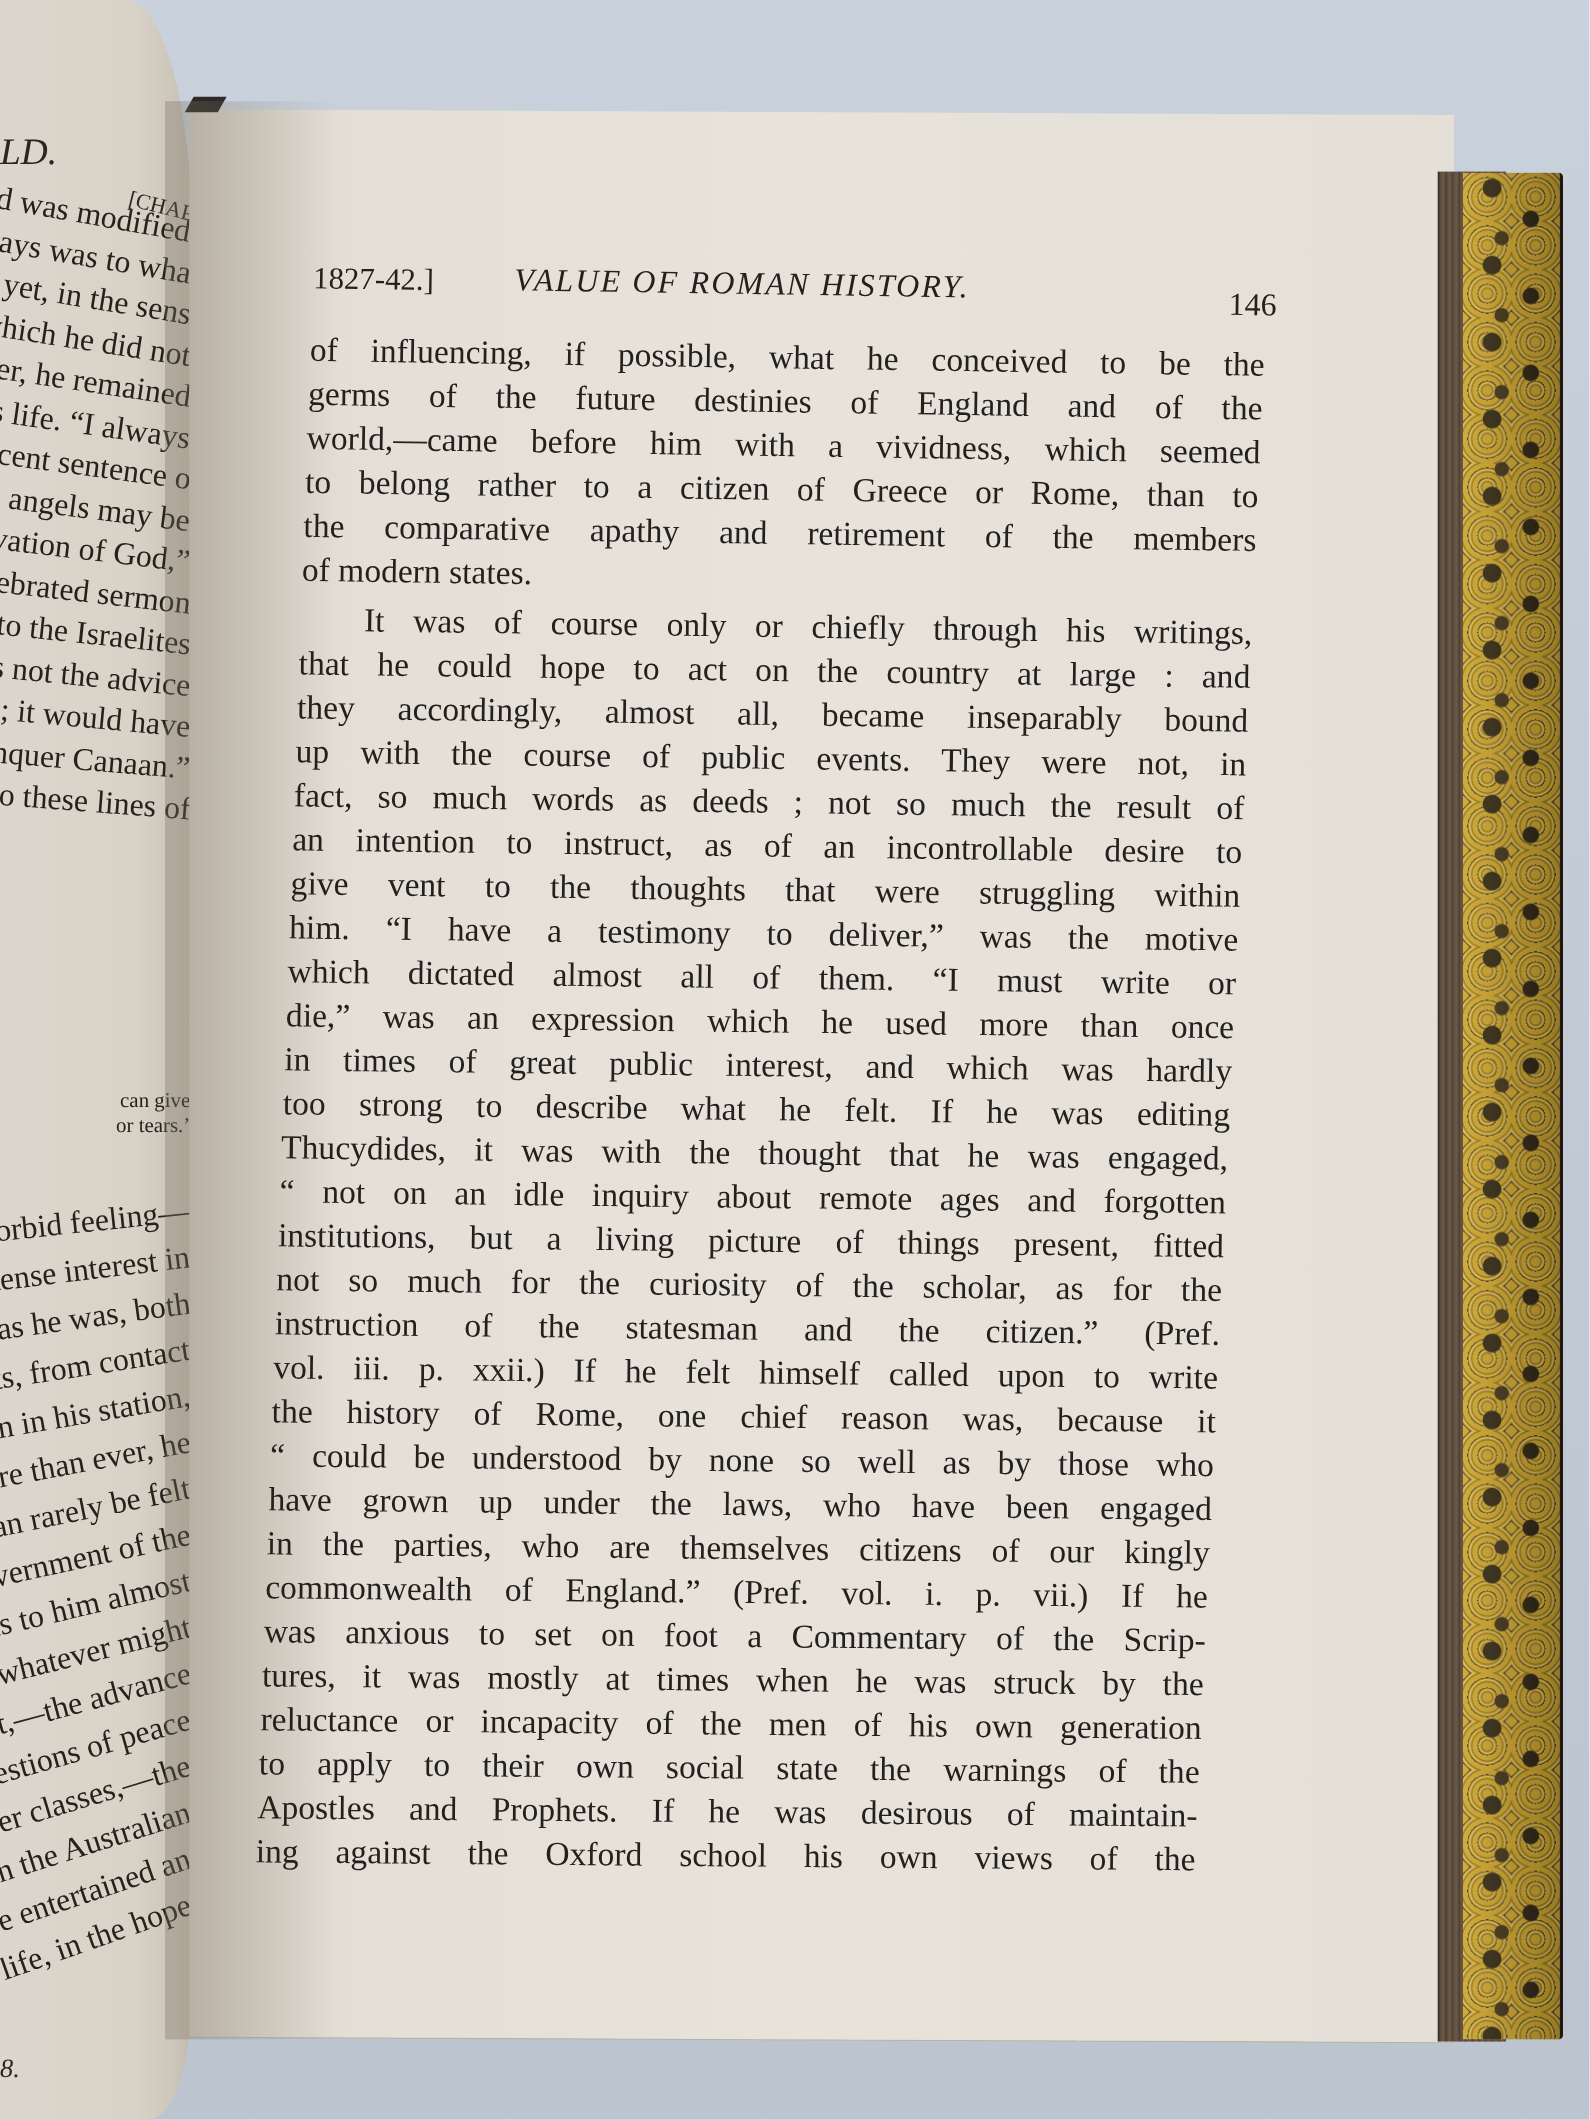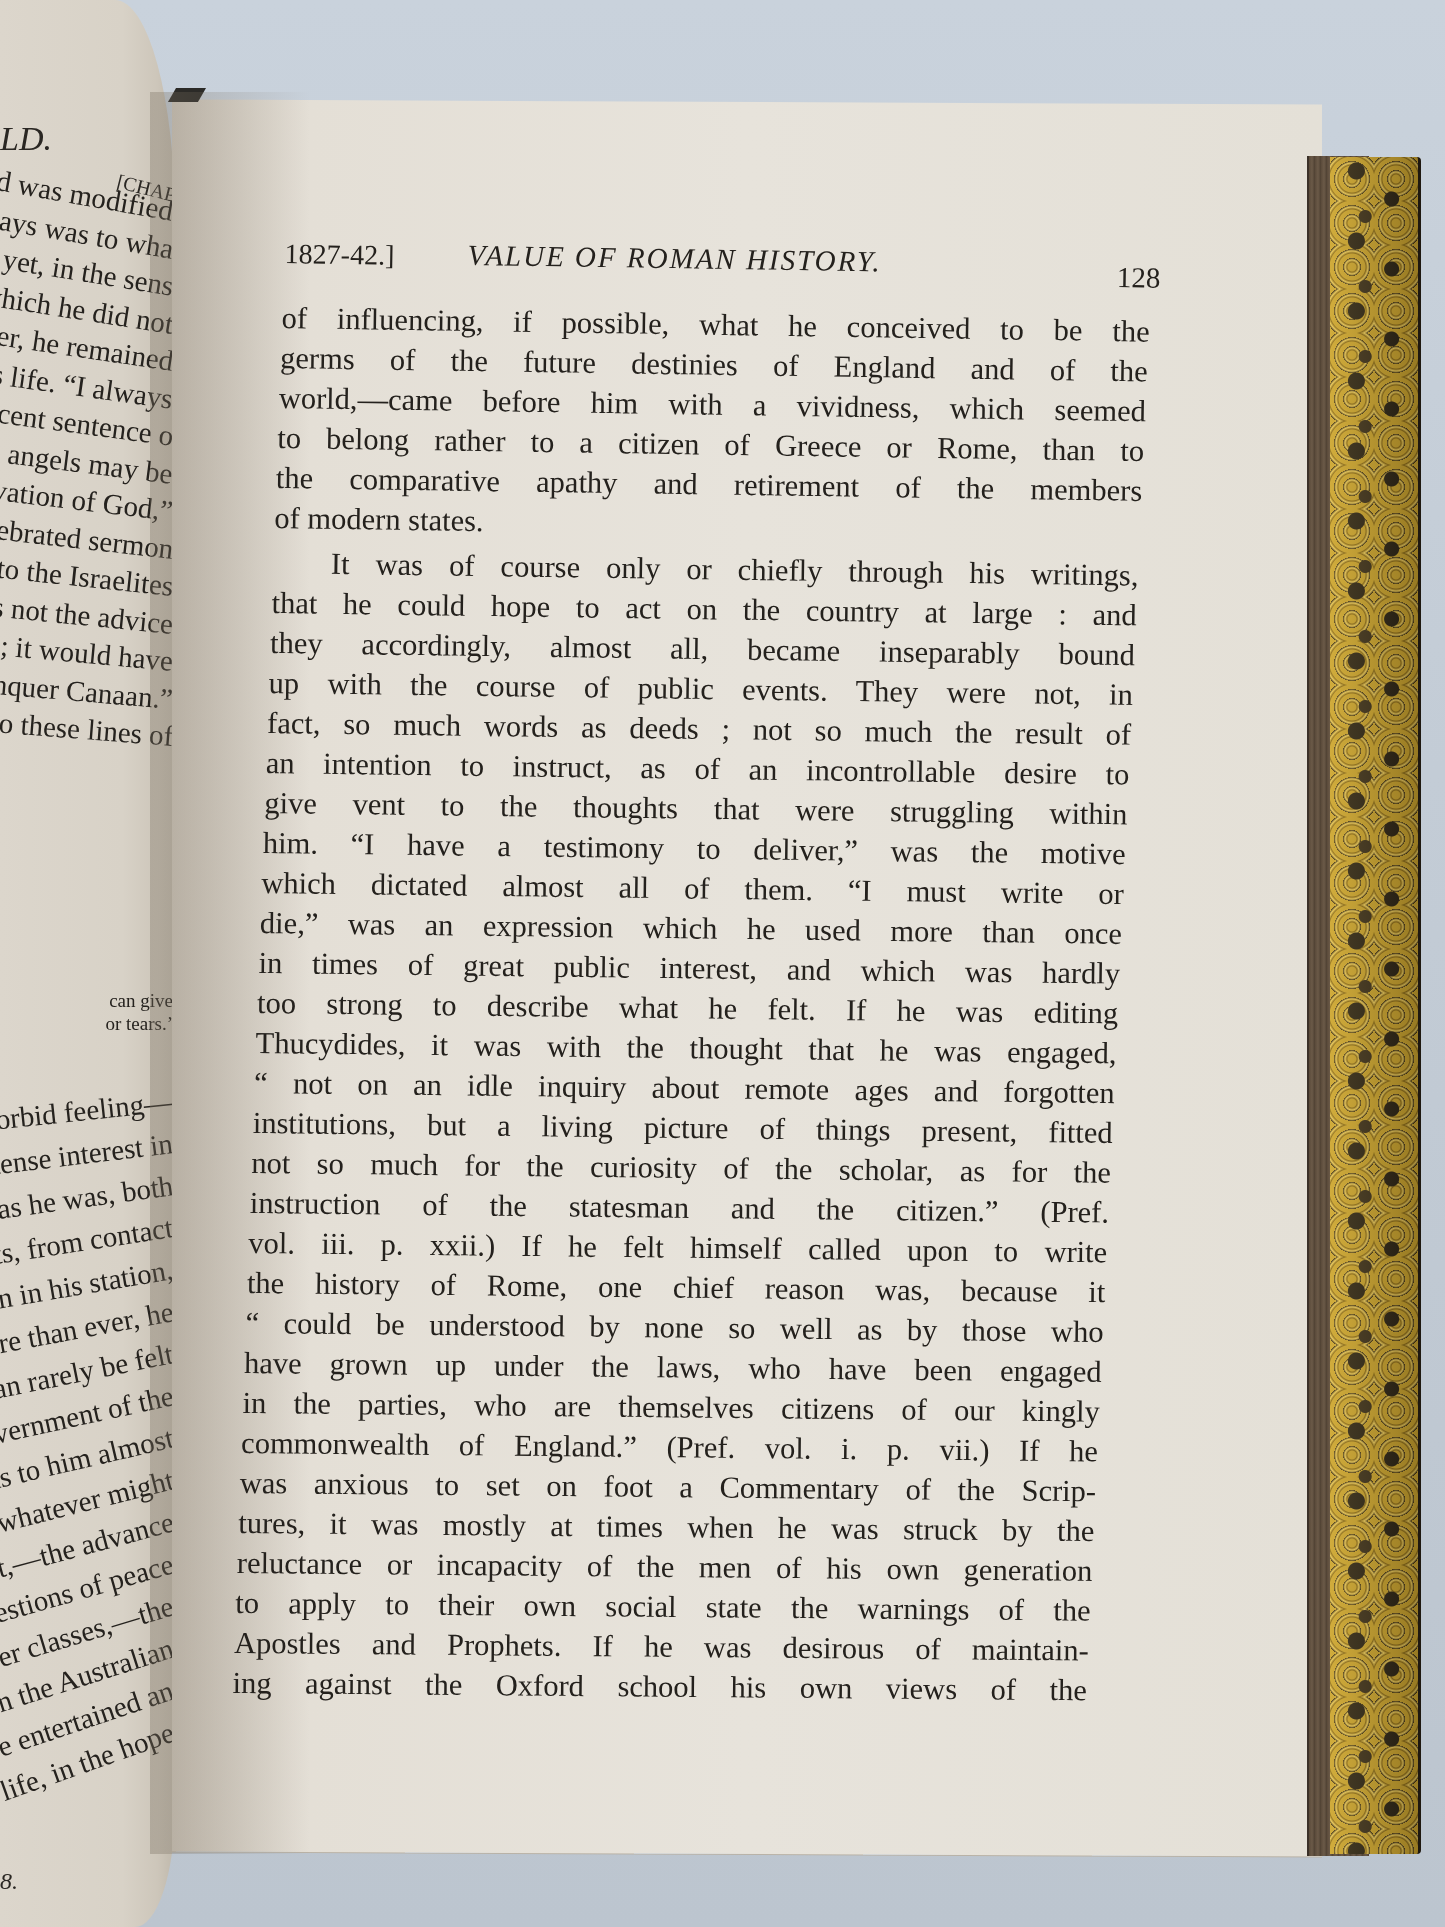--- a/index.html
+++ b/index.html
@@ -122,21 +122,21 @@
 
 <div class="right-page"></div>
 <div class="dark-tip"></div>
 <div class="fore-edge"></div>
 <div class="gilt"></div>
 <div class="gutter-shadow"></div>
 
 <div class="running-head">
   <span class="rh-date">1827-42.]</span>
   <span class="rh-title">VALUE OF ROMAN HISTORY.</span>
-  <span class="rh-folio">128</span>
+  <span class="rh-folio">146</span>
 </div>
 
 <div class="body-text" id="body-text">
     <span class="body-line" style="transform: translateX(0px) rotate(0.9deg); width: 868px;">of influencing, if possible, what he conceived to be the</span>
     <span class="body-line" style="transform: translateX(-1.45px) rotate(0.888deg); width: 867.6px;">germs of the future destinies of England and of the</span>
     <span class="body-line" style="transform: translateX(-2.9px) rotate(0.876deg); width: 867.2px;">world,—came before him with a vividness, which seemed</span>
     <span class="body-line" style="transform: translateX(-4.35px) rotate(0.864deg); width: 866.8px;">to belong rather to a citizen of Greece or Rome, than to</span>
     <span class="body-line" style="transform: translateX(-5.8px) rotate(0.852deg); width: 866.4px;">the comparative apathy and retirement of the members</span>
     <span class="body-line last" style="transform: translateX(-7.25px) rotate(0.84deg); width: 866px;">of modern states.</span>
     <span class="body-line indent" style="transform: translateX(-8.7px) rotate(0.828deg); width: 865.6px; margin-top: 5px;">It was of course only or chiefly through his writings,</span>

